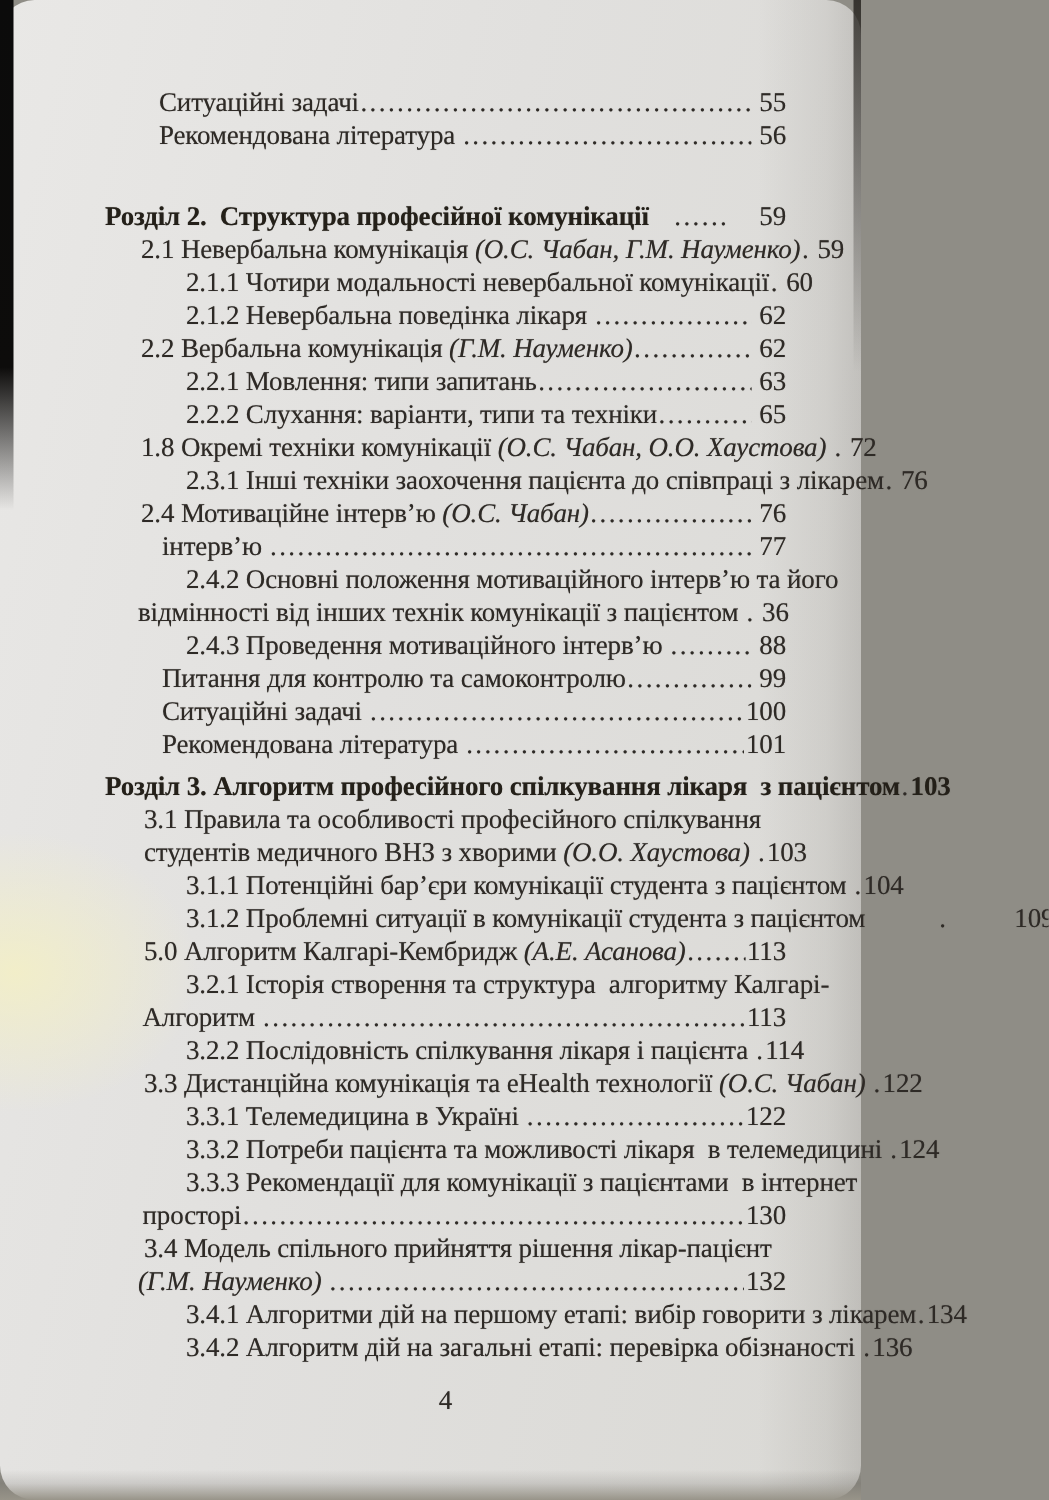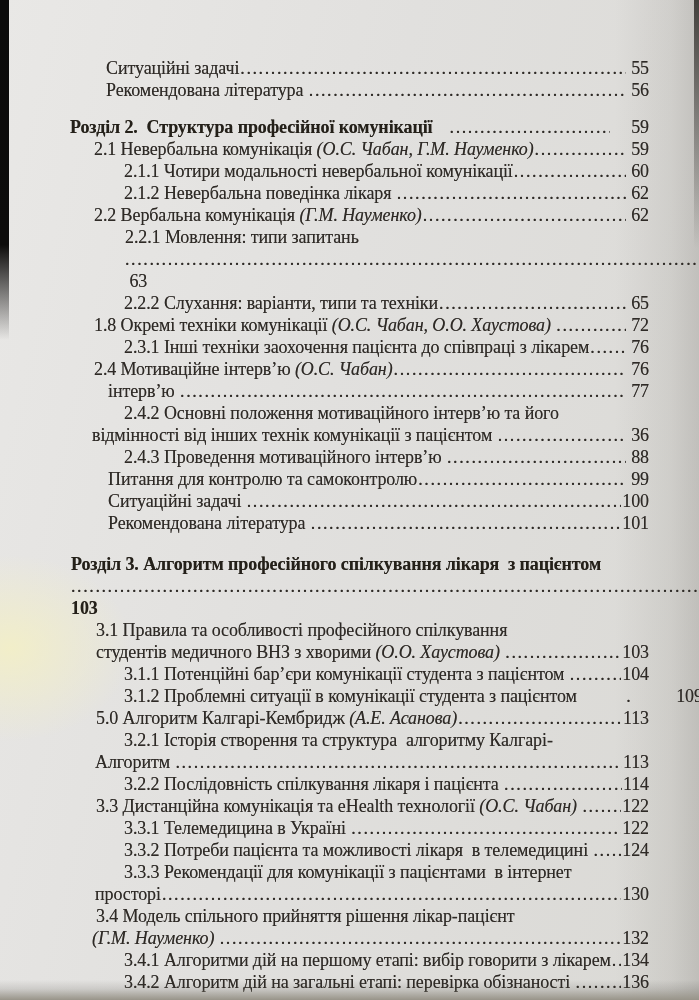--- a/index.html
+++ b/index.html
@@ -4,25 +4,26 @@
 <style>
   html, body { margin: 0; padding: 0; }
   body {
     width: 699px; height: 1000px;
     overflow: hidden;
     font-family: "Liberation Serif", serif;
     background: #8f8d86;
   }
   .photo {
     position: relative;
-    width: 699px; height: 1000px;
+    width: 574px; height: 1000px;
     background:
       radial-gradient(ellipse 170px 130px at 10px 648px, rgba(243,239,198,0.9), rgba(243,239,198,0) 72%),
       linear-gradient(to right, rgba(0,0,0,0) 88%, rgba(90,86,78,0.10) 96%, rgba(70,66,60,0.18) 100%),
       linear-gradient(103deg, #e9e8e6 0%, #e1e0de 45%, #dad9d5 100%);
+    border-radius: 23px;
   }
   .edge-left {
     position: absolute; left: 0; top: 0; width: 9px; height: 340px;
     background: linear-gradient(to bottom, #0b0b0b 0%, #0d0c0b 72%, rgba(13,12,11,0) 100%);
   }
   .edge-right {
     position: absolute; right: 0; top: 0; width: 5px; height: 270px;
     background: linear-gradient(to bottom, rgba(25,22,18,0.75), rgba(25,22,18,0) 92%);
   }
   .edge-bottom {
@@ -78,21 +79,21 @@
         <div class="toc-line" style="padding-left: 36px;">
           <span class="txt"><span>Ситуаційні задачі</span></span>
           <span class="leader"></span>
           <span class="pg"> 55</span>
         </div>
         <div class="toc-line" style="padding-left: 36px;">
           <span class="txt"><span>Рекомендована література </span></span>
           <span class="leader"></span>
           <span class="pg"> 56</span>
         </div>
-        <div class="toc-line bold" style="padding-left: 0px; margin-top: 15px; gap: 16px;">
+        <div class="toc-line bold" style="padding-left: 0px; margin-top: 32px; gap: 16px;">
           <span class="txt"><span>Розділ 2.  Структура професійної комунікації</span></span>
           <span class="leader"></span>
           <span class="pg"> 59</span>
         </div>
         <div class="toc-line" style="padding-left: 24px;">
           <span class="txt"><span>2.1 Невербальна комунікація </span><span class="it">(О.С. Чабан, Г.М. Науменко)</span></span>
           <span class="leader"></span>
           <span class="pg"> 59</span>
         </div>
         <div class="toc-line" style="padding-left: 54px;">
@@ -103,21 +104,21 @@
         <div class="toc-line" style="padding-left: 54px;">
           <span class="txt"><span>2.1.2 Невербальна поведінка лікаря </span></span>
           <span class="leader"></span>
           <span class="pg"> 62</span>
         </div>
         <div class="toc-line" style="padding-left: 24px;">
           <span class="txt"><span>2.2 Вербальна комунікація </span><span class="it">(Г.М. Науменко)</span></span>
           <span class="leader"></span>
           <span class="pg"> 62</span>
         </div>
-        <div class="toc-line" style="padding-left: 54px; flex-direction: column;">
+        <div class="toc-line" style="padding-left: 54px;">
           <span class="txt"><span>2.2.1 Мовлення: типи запитань</span></span>
           <span class="leader"></span>
           <span class="pg"> 63</span>
         </div>
         <div class="toc-line" style="padding-left: 54px;">
           <span class="txt"><span>2.2.2 Слухання: варіанти, типи та техніки</span></span>
           <span class="leader"></span>
           <span class="pg"> 65</span>
         </div>
         <div class="toc-line" style="padding-left: 24px;">
@@ -161,21 +162,21 @@
         <div class="toc-line" style="padding-left: 38px;">
           <span class="txt"><span>Ситуаційні задачі </span></span>
           <span class="leader"></span>
           <span class="pg">100</span>
         </div>
         <div class="toc-line" style="padding-left: 38px;">
           <span class="txt"><span>Рекомендована література </span></span>
           <span class="leader"></span>
           <span class="pg">101</span>
         </div>
-        <div class="toc-line bold" style="padding-left: 0px; margin-top: 19px; flex-direction: column;">
+        <div class="toc-line bold" style="padding-left: 0px; margin-top: 6px;">
           <span class="txt"><span>Розділ 3. Алгоритм професійного спілкування лікаря  з пацієнтом</span></span>
           <span class="leader"></span>
           <span class="pg pgb">103</span>
         </div>
         <div class="toc-line" style="padding-left: 26px;">
           <span class="txt"><span>3.1 Правила та особливості професійного спілкування</span></span>
         </div>
         <div class="toc-line" style="padding-left: 26px;">
           <span class="txt"><span>студентів медичного ВНЗ з хворими </span><span class="it">(О.О. Хаустова)</span><span> </span></span>
           <span class="leader"></span>

